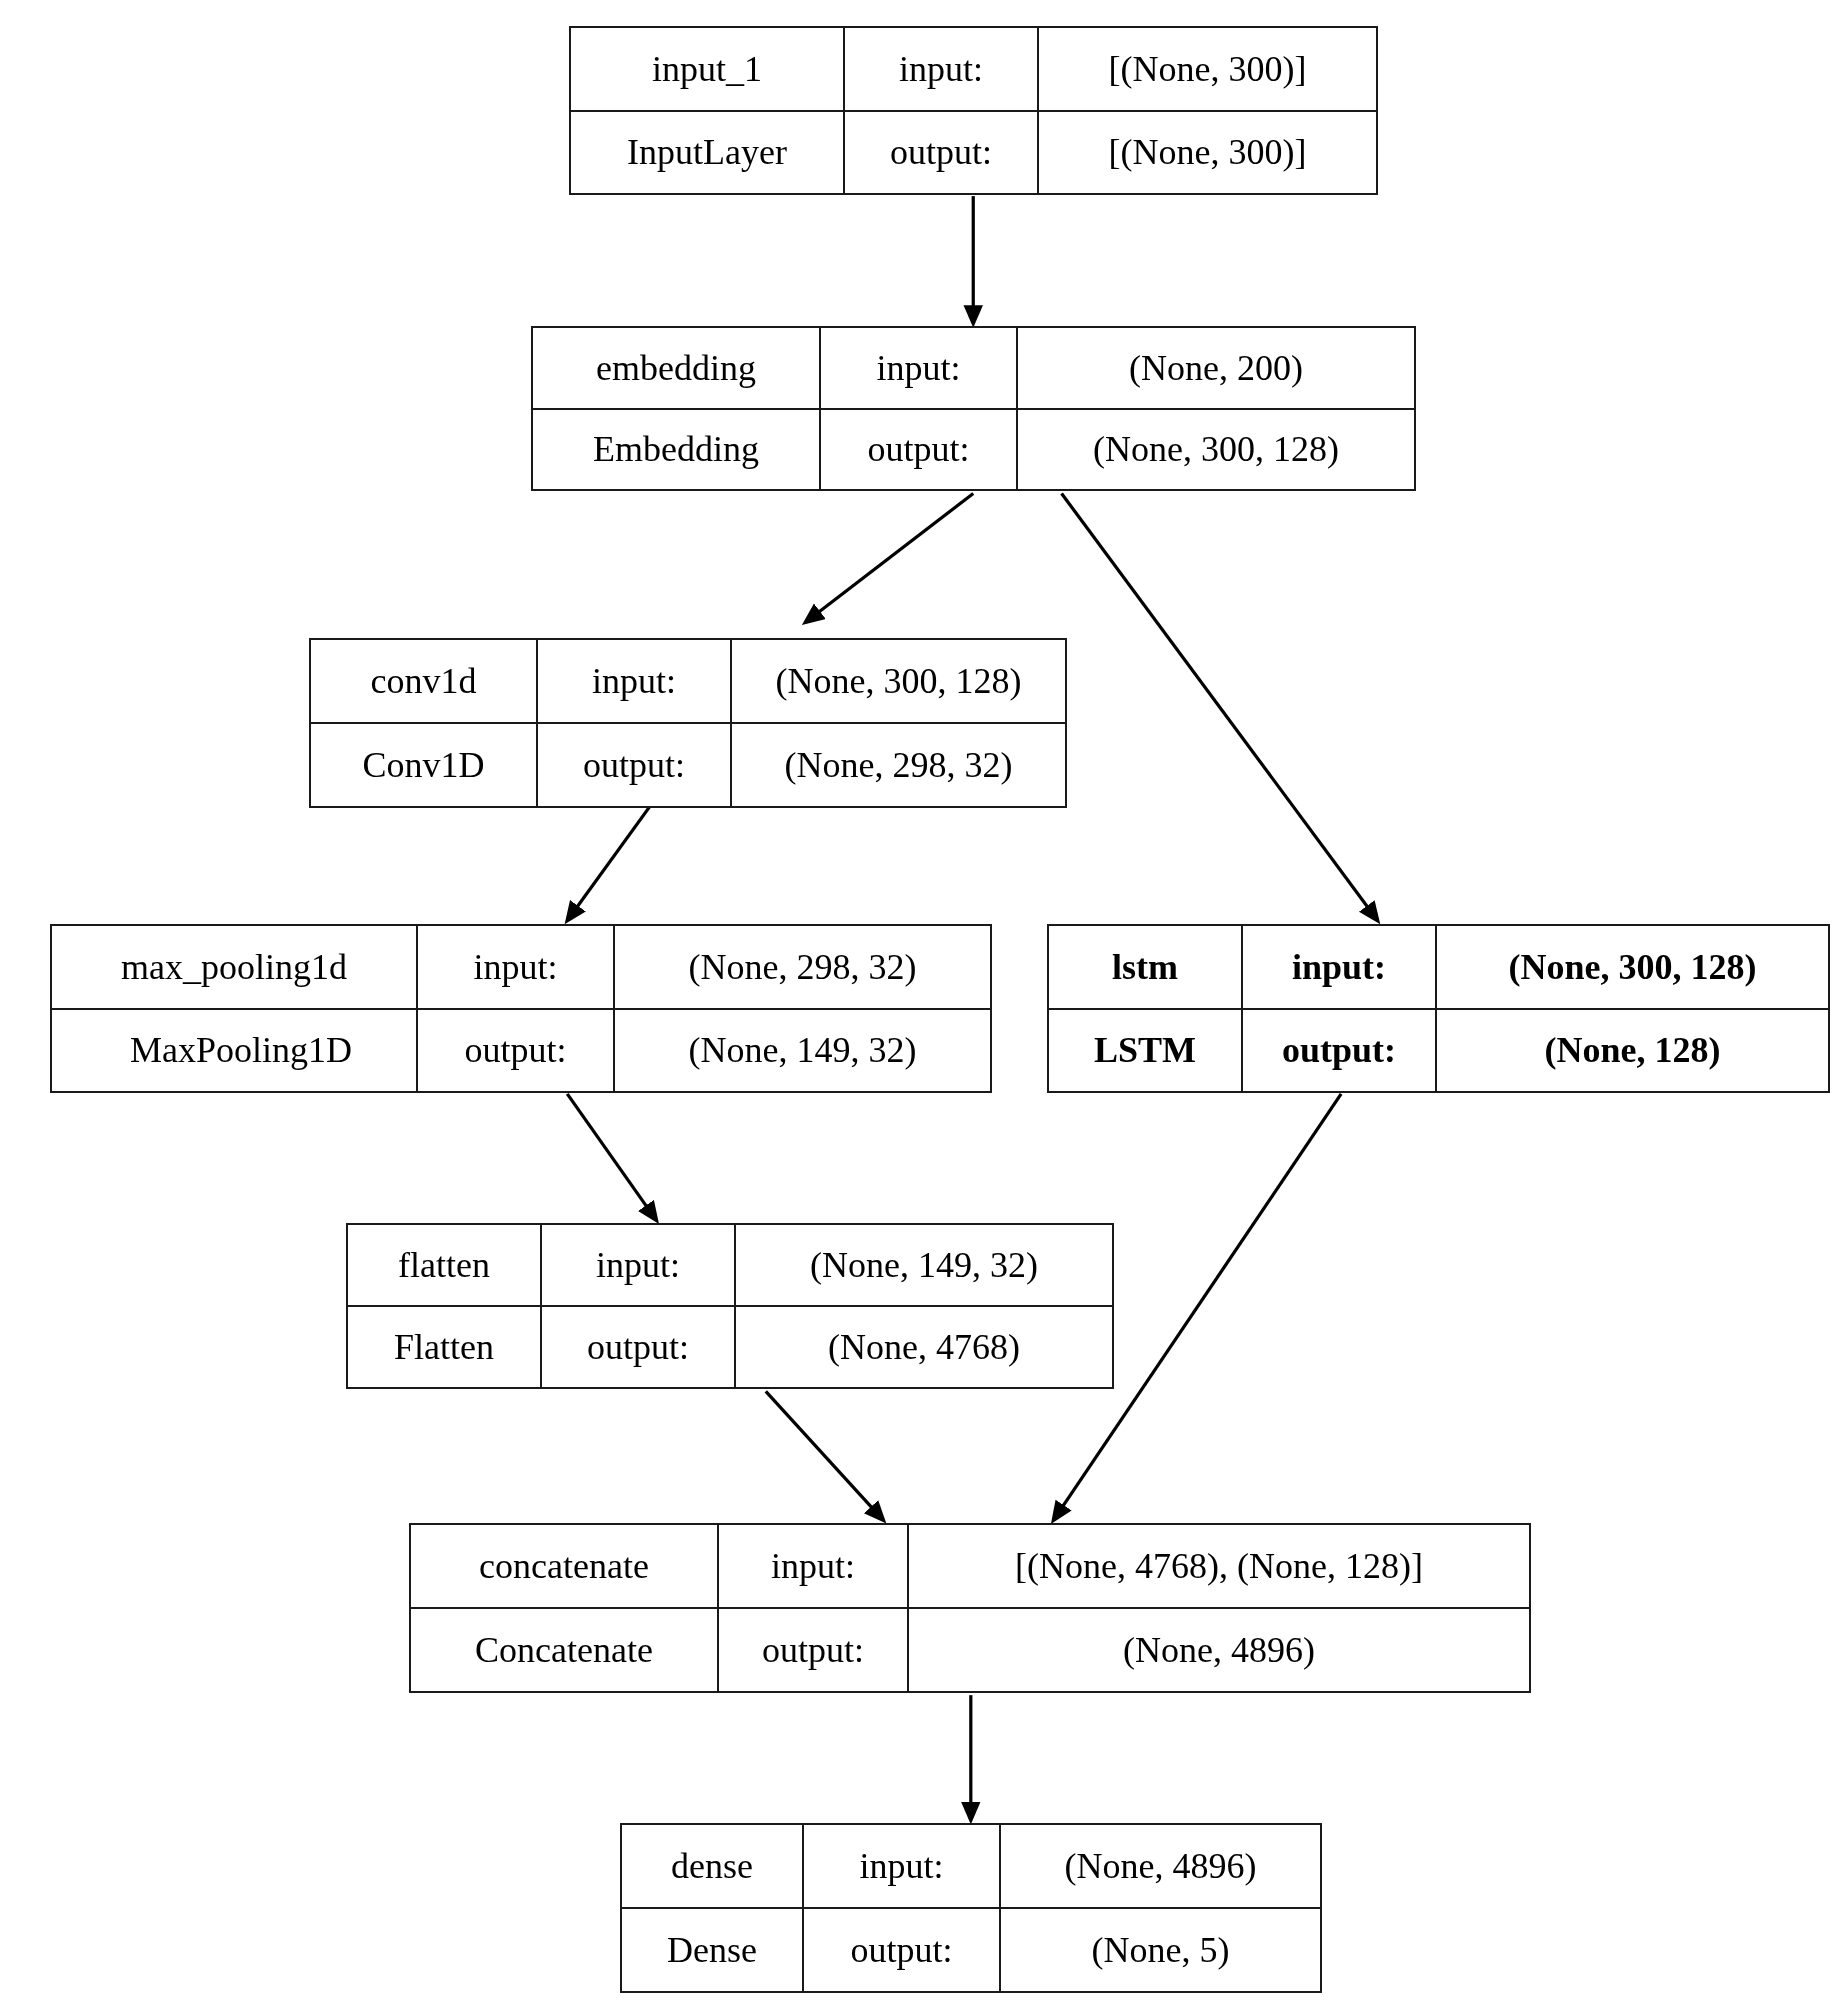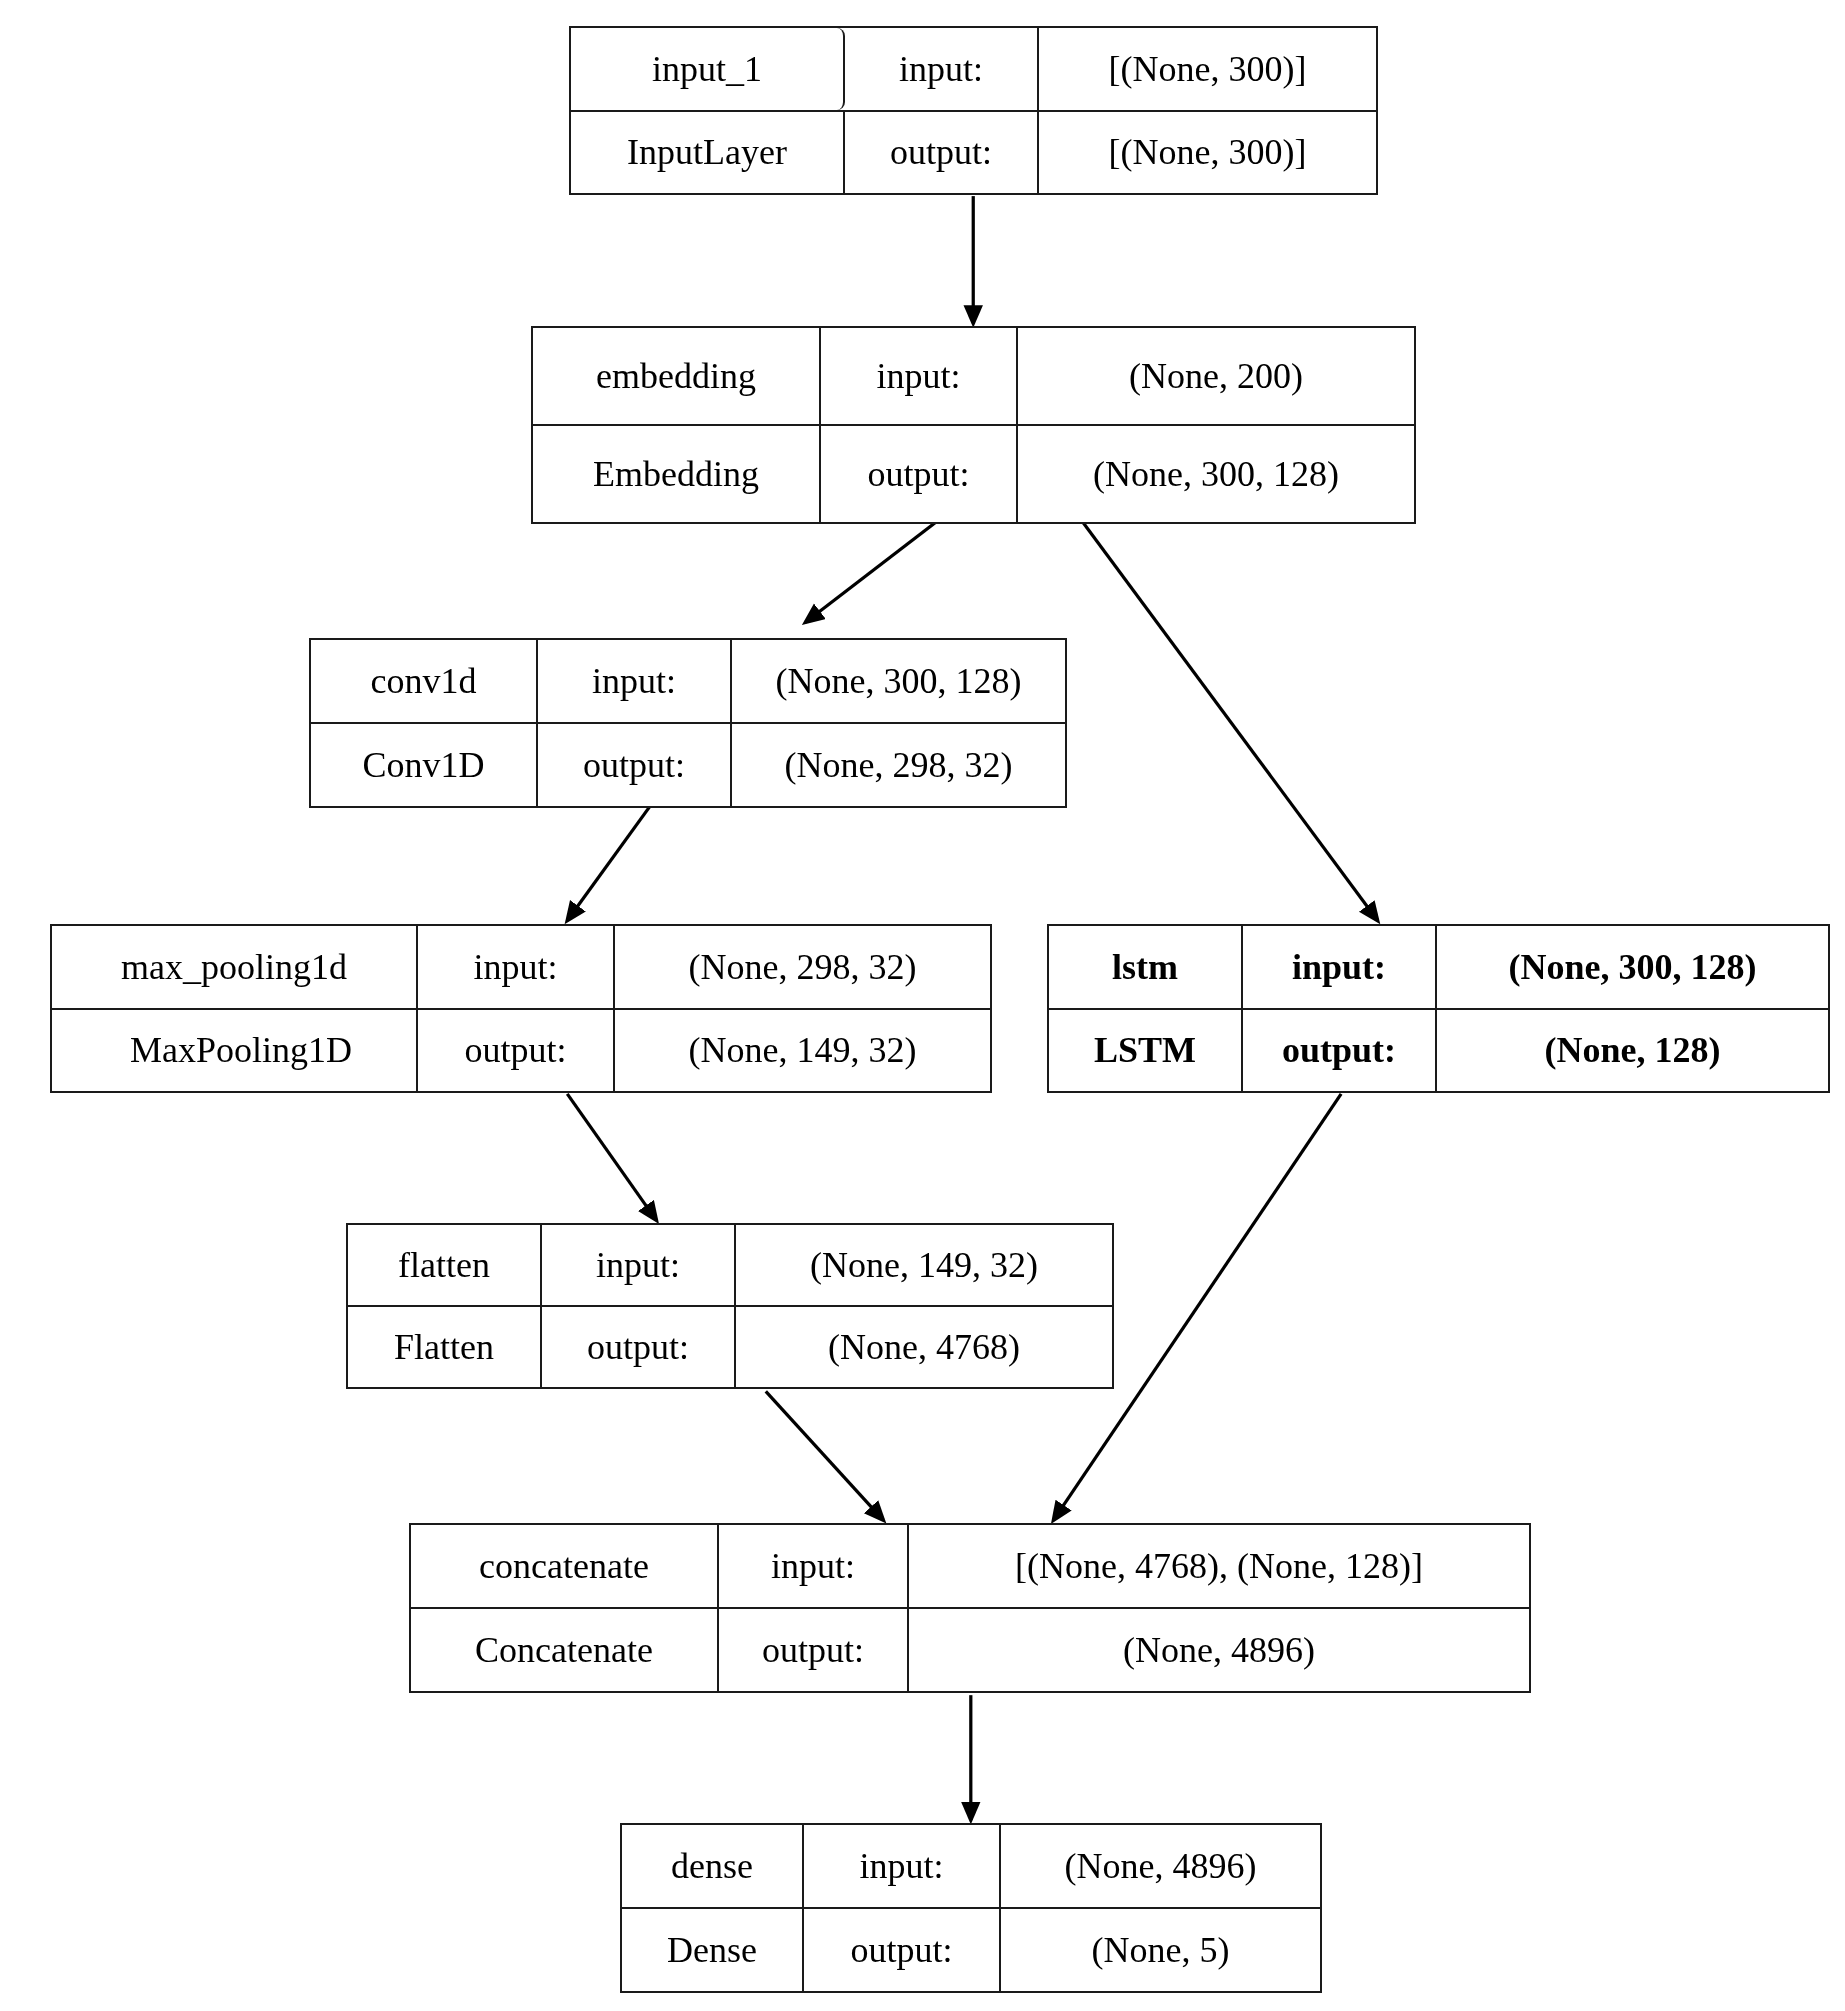--- a/index.html
+++ b/index.html
@@ -80,31 +80,31 @@
         <line x1="810" y1="984" x2="700" y2="1136" stroke="#000000" stroke-width="4" marker-end="url(#arrowhead)"></line>
         <line x1="700" y1="1350" x2="810" y2="1506" stroke="#000000" stroke-width="4" marker-end="url(#arrowhead)"></line>
         <line x1="945" y1="1717" x2="1090" y2="1876" stroke="#000000" stroke-width="4" marker-end="url(#arrowhead)"></line>
         <line x1="1655" y1="1350" x2="1300" y2="1876" stroke="#000000" stroke-width="4" marker-end="url(#arrowhead)"></line>
         <line x1="1198" y1="2092" x2="1198" y2="2246" stroke="#000000" stroke-width="4" marker-end="url(#arrowhead)"></line>
       </g>
   </svg>
   <div id="node-layer">
       <div class="node" style="left: 569px; top: 26px; width: 809px; height: 169px;">
         <div class="node-row top">
-          <div class="cell c-name" style="flex: 0 0 274px; border-radius: 8px;">input_1</div>
+          <div class="cell c-name" style="flex: 0 0 274px;">input_1</div>
           <div class="cell c-label" style="flex: 0 0 194px;">input:</div>
           <div class="cell c-shape">[(None, 300)]</div>
         </div>
         <div class="node-row bottom">
           <div class="cell c-name" style="flex: 0 0 274px;">InputLayer</div>
           <div class="cell c-label" style="flex: 0 0 194px;">output:</div>
           <div class="cell c-shape">[(None, 300)]</div>
         </div>
       </div>
-      <div class="node" style="left: 531px; top: 326px; width: 885px; height: 198px;">
+      <div class="node" style="left: 531px; top: 326px; width: 885px; height: 165px;">
         <div class="node-row top">
           <div class="cell c-name" style="flex: 0 0 288px;">embedding</div>
           <div class="cell c-label" style="flex: 0 0 197px;">input:</div>
           <div class="cell c-shape">(None, 200)</div>
         </div>
         <div class="node-row bottom">
           <div class="cell c-name" style="flex: 0 0 288px;">Embedding</div>
           <div class="cell c-label" style="flex: 0 0 197px;">output:</div>
           <div class="cell c-shape">(None, 300, 128)</div>
         </div>

